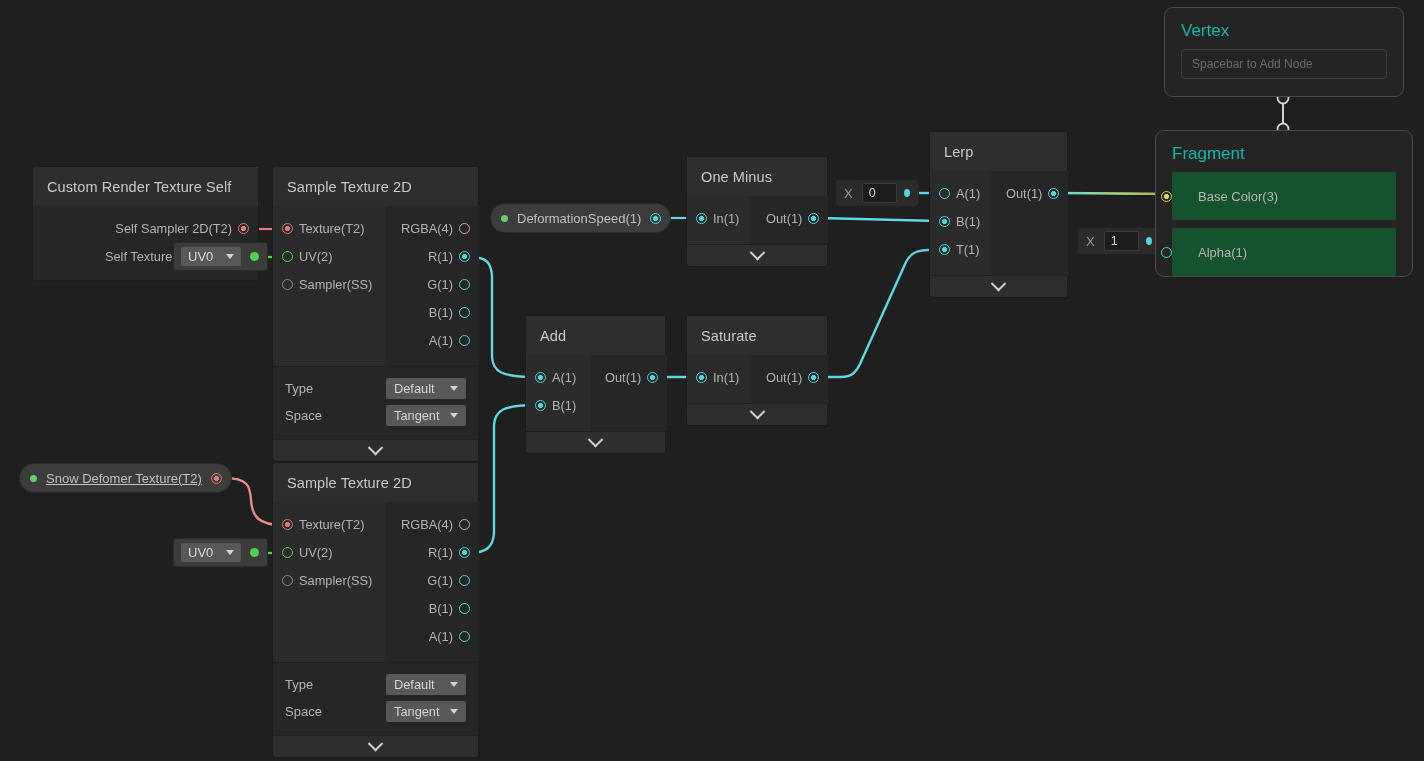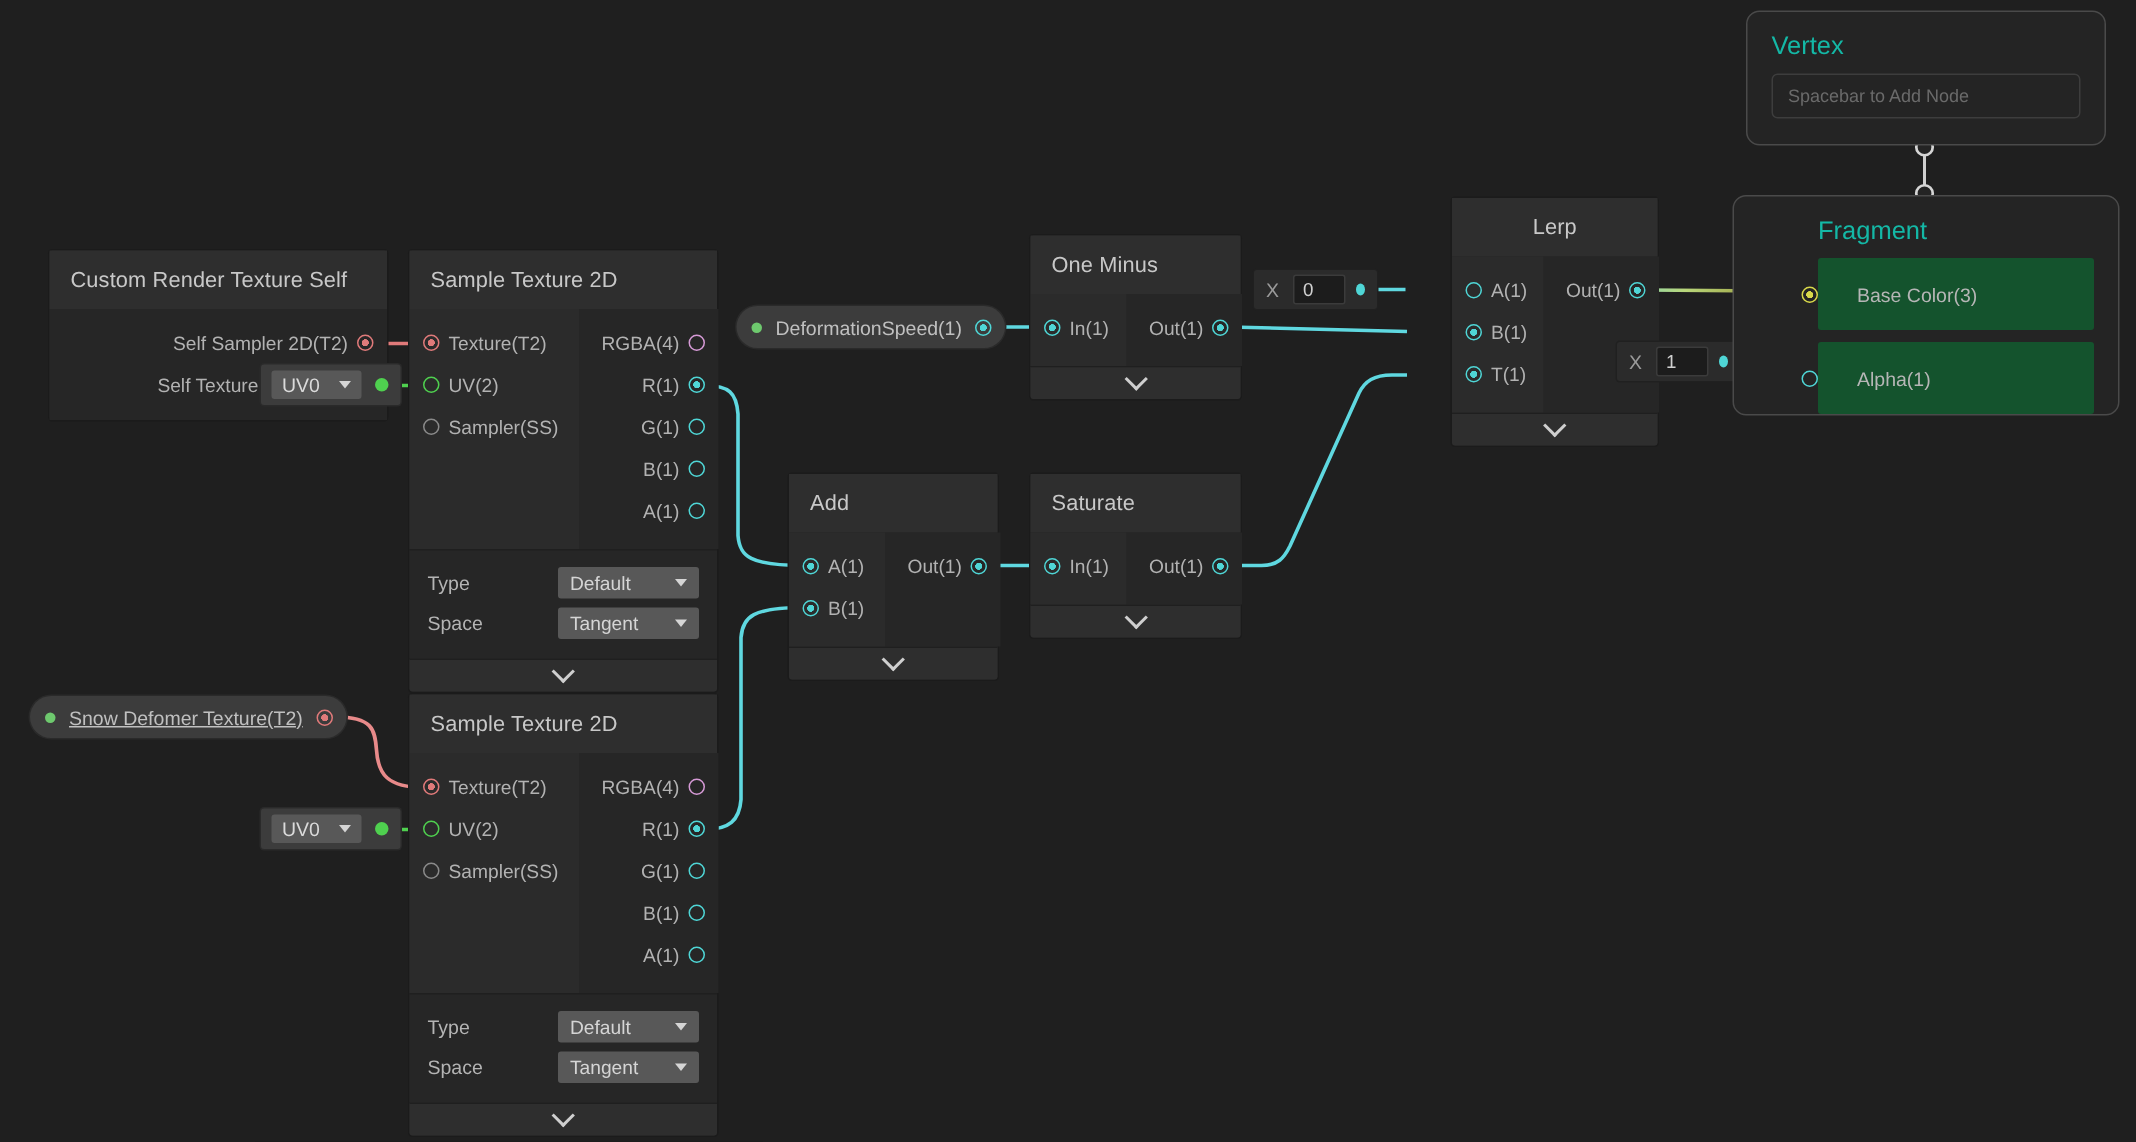--- a/index.html
+++ b/index.html
@@ -37,21 +37,21 @@
   .dot.pink { border-color:#d69ad6; }
   .dot.grey { border-color:#8a8a8a; }
   .dot.yellow { border-color:#d8d84a; }
   .dot.yellow.filled { background:radial-gradient(circle, #d8d84a 0 36%, transparent 38%); }
 
   
   .settings { background:#262626; padding:8px 0 10px 0; border-top:1px solid #1f1f1f; }
   .srow { display:flex; align-items:center; justify-content:space-between; padding:3px 12px; font-size:13px; }
   .srow .skey { color:#b4b4b4; }
   .dropdown { background:#585858; color:#d5d5d5; font-size:12.8px;
-              border-radius:2px; padding:3px 8px; width:94px;
+              border-radius:2px; padding:3px 8px; width:80px;
               display:flex; align-items:center; justify-content:space-between; }
   .caret { width:0;height:0;border-left:4px solid transparent;border-right:4px solid transparent;border-top:5px solid #d5d5d5; margin-left:6px;}
   .collapse { background:#2e2e2e; height:22px; display:flex; align-items:center; justify-content:center;
               border-top:1px solid #1f1f1f; border-radius:0 0 2px 2px; }
   .chev { width:11px;height:11px;border-right:2px solid #cfcfcf;border-bottom:2px solid #cfcfcf;
           transform:rotate(45deg) translate(-2px,-2px); }
 
   
   .pill { position:absolute; display:flex; align-items:center; gap:9px;
           background:#3c3c3c; border-radius:14px; height:28px; padding:0 9px 0 10px;
@@ -362,21 +362,21 @@
       <span class="chev"></span>
     </div>
   </div>
 
   <div class="minin" style="left:836px; top:180px; width:82px;">
     <span class="axis">X</span>
     <span class="field">0</span>
     <span class="smalldot"></span>
   </div>
 
-  <div class="node" style="left:968px; top:132px; width:137px;text-align:center;">
+  <div class="node" style="left:930px; top:132px; width:137px;">
     <div class="node-title">Lerp</div>
     <div class="node-body">
       <div class="port-col in-col" style="width:61px; padding:8px 0 12px 0;">
         <div class="prow">
           <span class="dot"></span>
           <span class="lbl">A(1)</span>
         </div>
         <div class="prow">
           <span class="dot filled"></span>
           <span class="lbl">B(1)</span>
@@ -402,21 +402,21 @@
     <span class="axis">X</span>
     <span class="field">1</span>
     <span class="smalldot"></span>
   </div>
 
   <div class="stack" style="left:1164px; top:7px; width:240px; height:90px;">
     <div class="stack-title">Vertex</div>
     <div class="ghost">Spacebar to Add Node</div>
   </div>
 
-  <div class="stack" style="left:1155px; top:130px; width:258px; height:147px;padding-left:40px;">
+  <div class="stack" style="left:1155px; top:130px; width:258px; height:147px;">
     <div class="stack-title">Fragment</div>
     <div class="blockrow">
       <span class="dot yellow filled bdot"></span>
       <span>Base Color(3)</span>
     </div>
     <div class="blockrow">
       <span class="dot bdot"></span>
       <span>Alpha(1)</span>
     </div>
   </div>

